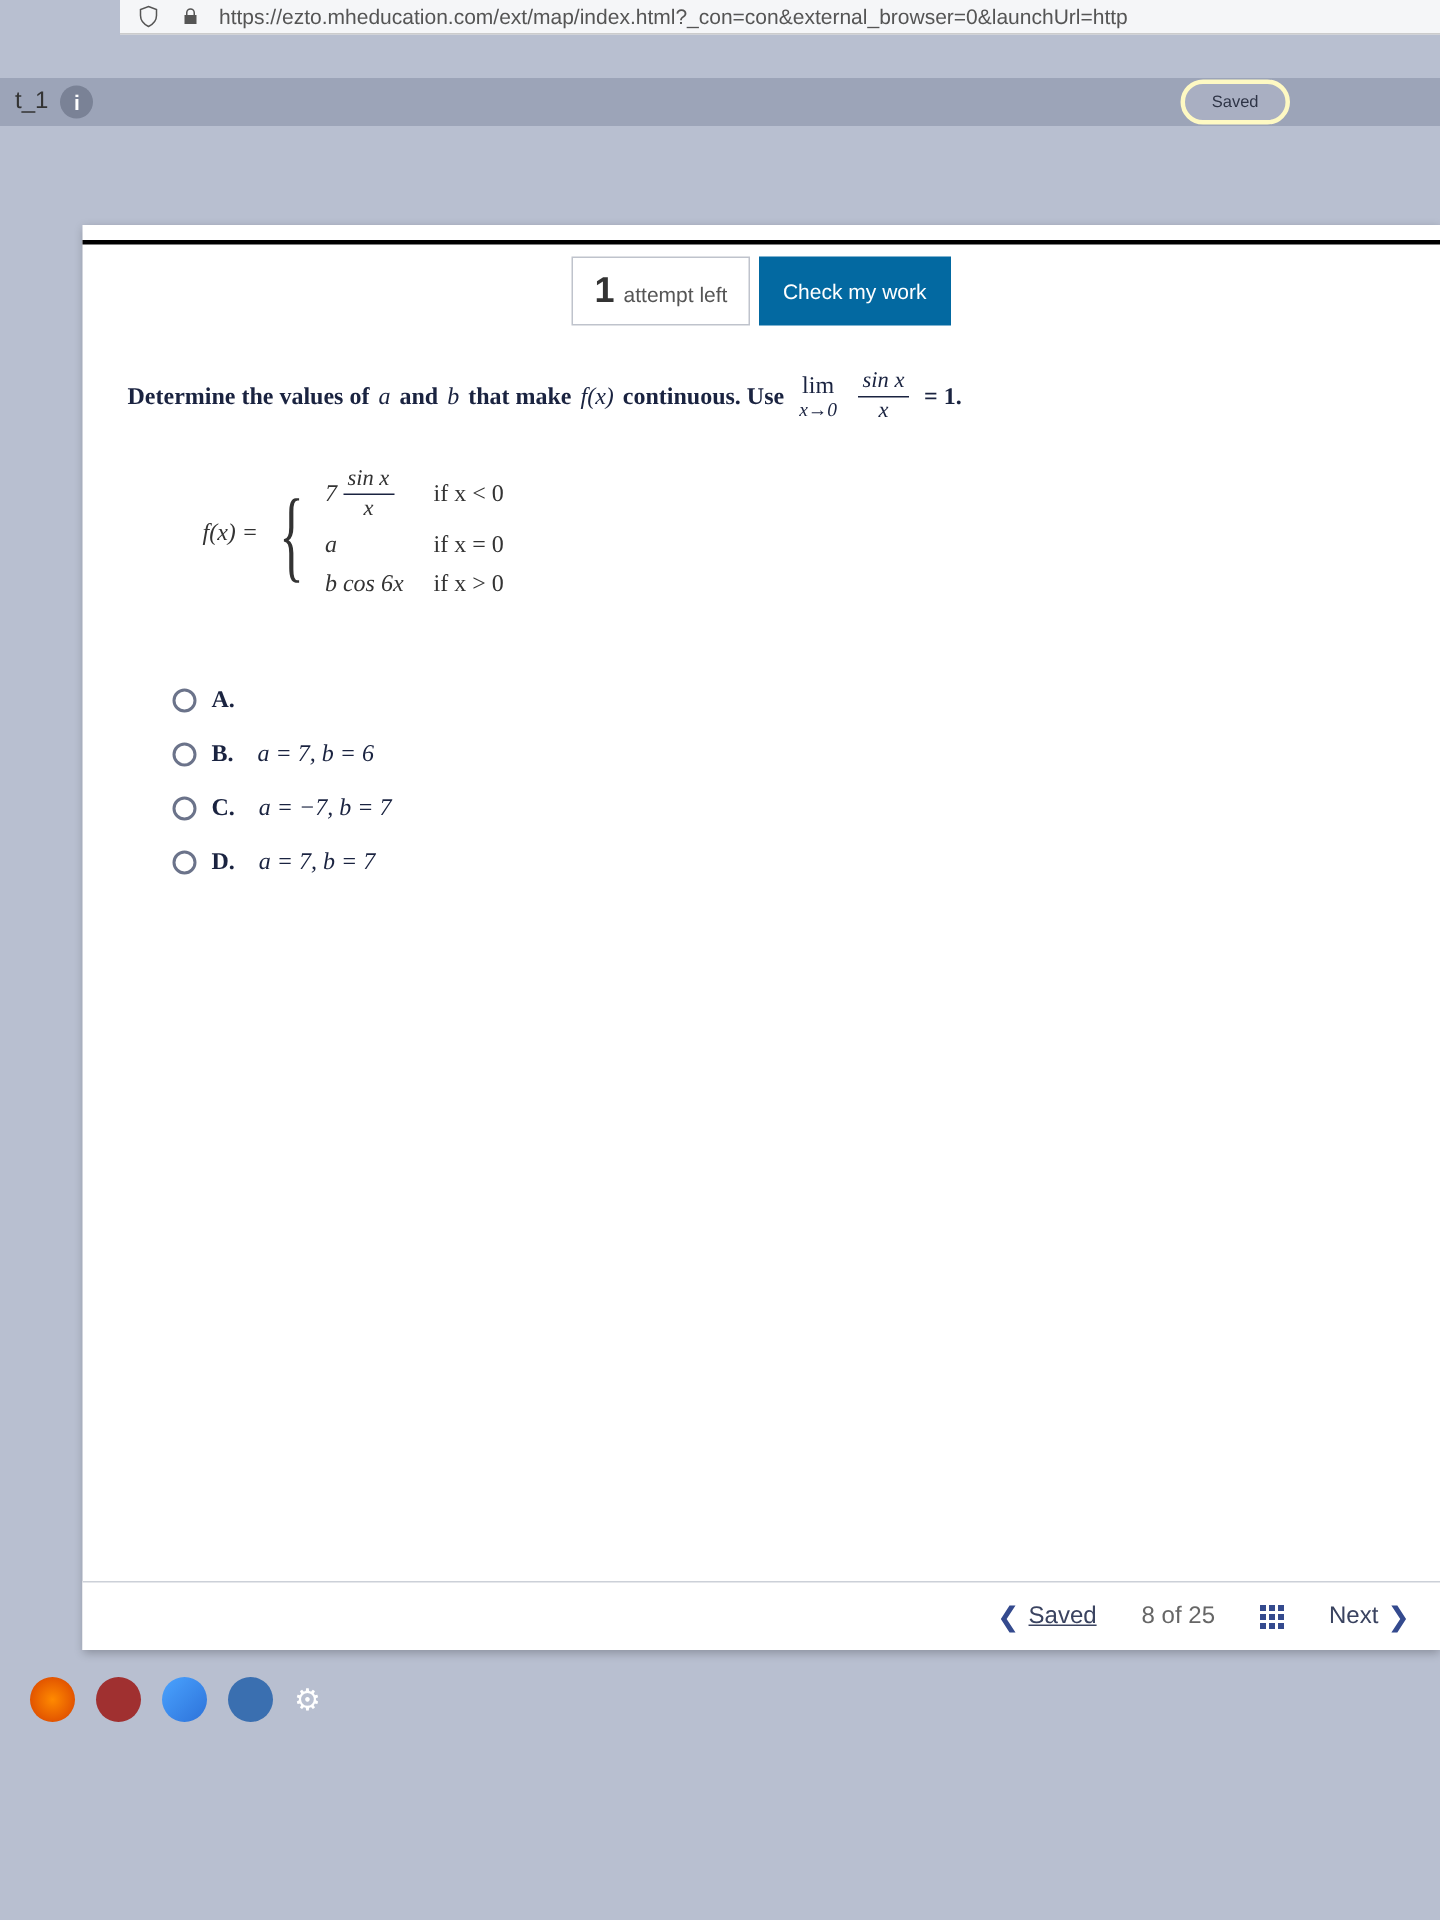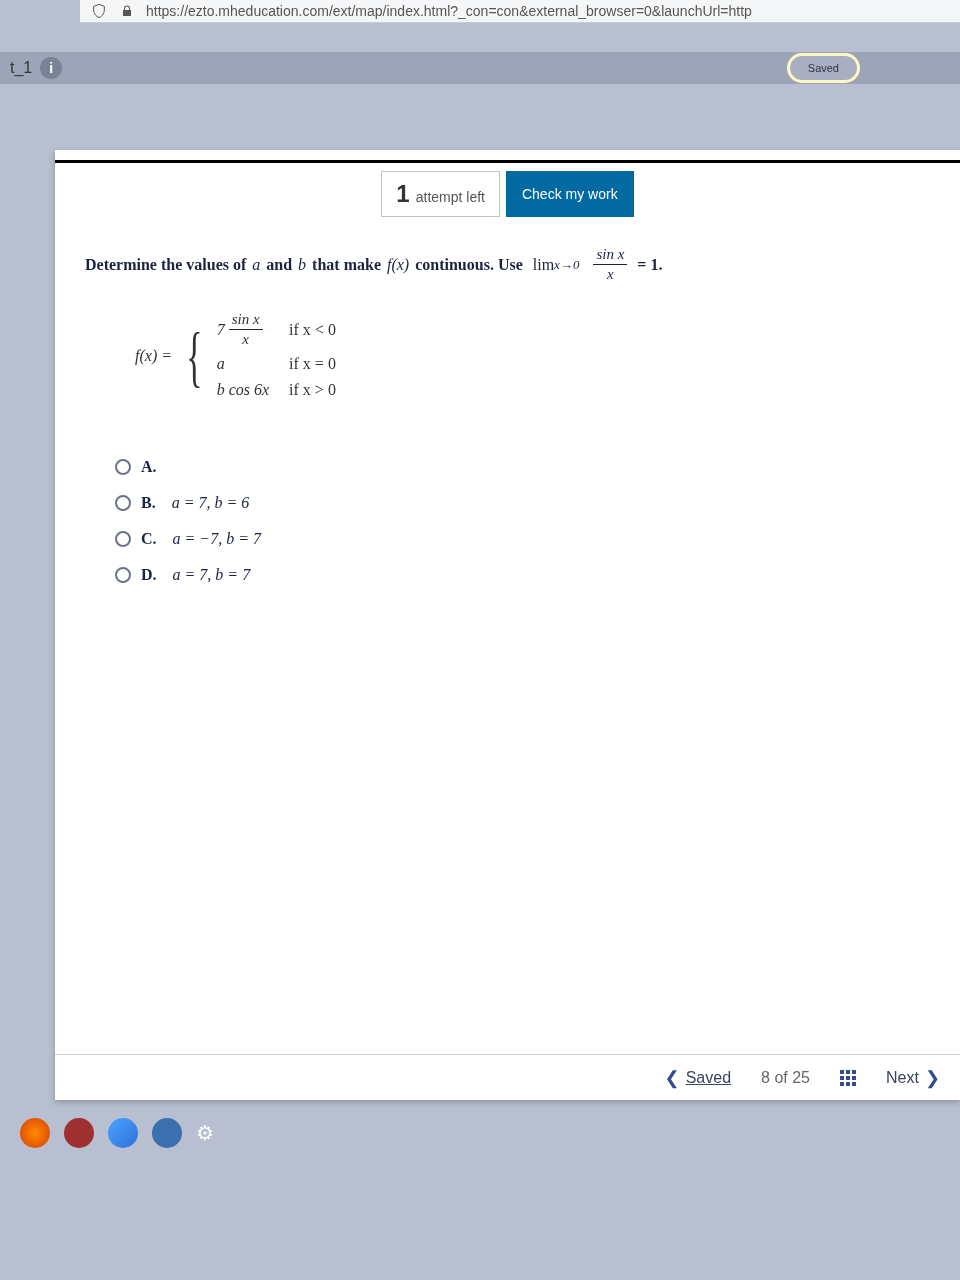--- a/index.html
+++ b/index.html
@@ -105,21 +105,21 @@
     align-items: center;
     flex-wrap: wrap;
     font-size: 16px;
     font-family: Georgia, 'Times New Roman', serif;
     font-weight: bold;
     gap: 6px;
   }
   .prompt-row .fx { font-style: italic; font-weight: normal; }
   .lim-block {
     display: inline-flex;
-    flex-direction: row;
+    flex-direction: column;
     align-items: center;
     font-weight: normal;
     font-style: italic;
     line-height: 1;
     margin: 0 4px;
   }
   .lim-top { font-size: 16px; font-style: normal; }
   .lim-bot { font-size: 13px; }
   .frac {
     display: inline-flex;

